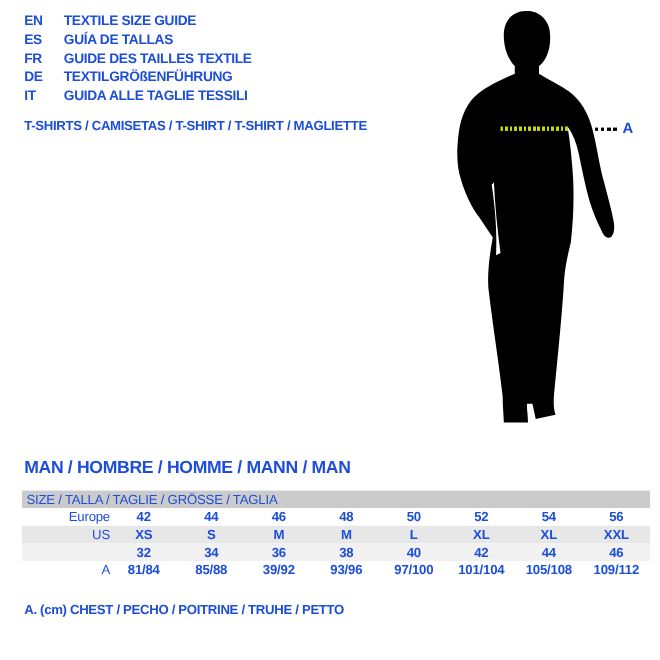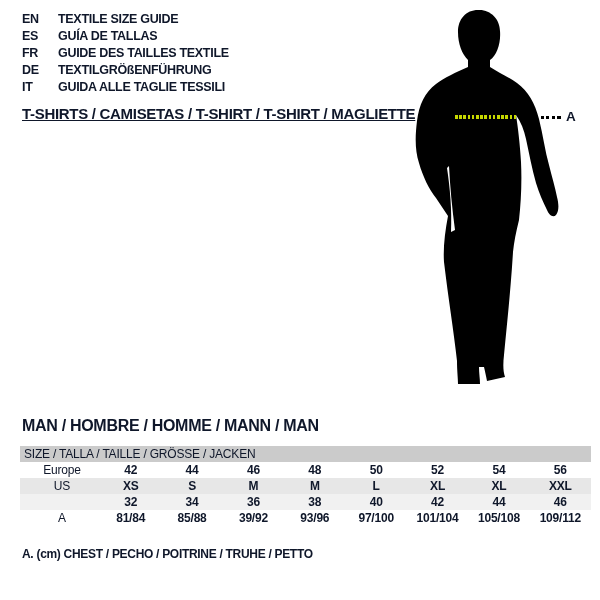--- a/index.html
+++ b/index.html
@@ -1,40 +1,40 @@
 <!DOCTYPE html>
 <html><head>
 <meta charset="utf-8">
 <style>
   html,body{margin:0;padding:0;background:#fff;}
   #canvas{
     position:relative;width:600px;height:600px;background:#ffffff;overflow:hidden;
-    font-family:"Liberation Sans", sans-serif;color:#0f172a;
+    font-family:"Liberation Sans", sans-serif;color:#1d4ed8;
   }
   
   .lang-list{position:absolute;left:22px;top:11px;}
   .lang-row{display:flex;height:17px;line-height:17px;font-size:12.5px;font-weight:700;letter-spacing:-0.3px;}
   .lang-code{width:36px;}
   
   .categories{position:absolute;left:22px;top:105px;}
-  .cat-line{height:18px;line-height:18px;font-size:15px;font-weight:700;letter-spacing:-0.3px;text-decoration:underline;}
+  .cat-line{height:18px;line-height:18px;font-size:12px;font-weight:700;letter-spacing:-0.3px;}
   
   .figure-svg{position:absolute;left:0;top:0;}
   .chest-line{position:absolute;left:455px;top:115px;width:62px;height:4px;
     background:repeating-linear-gradient(90deg,var(--measure,#c6d800) 0 2.5px,transparent 2.5px 4.2px);}
   .callout-line{position:absolute;left:541px;top:116px;width:21px;height:2.5px;
     background:repeating-linear-gradient(90deg,#000 0 3px,transparent 3px 5.5px);}
   .measure-a{position:absolute;left:566px;top:109px;font-size:13.5px;font-weight:600;}
   
   .section-title{position:absolute;left:22px;top:417px;font-size:16px;font-weight:700;letter-spacing:-0.3px;}
   
   .size-table{position:absolute;left:20px;top:446px;width:571px;font-size:12px;letter-spacing:-0.2px;}
   .t-header{height:16px;line-height:16px;background:#cbcbcb;padding-left:4px;}
   .t-row{display:grid;grid-template-columns:80px repeat(8,1fr);height:16px;line-height:16px;}
-  .t-label{padding-left:4px;text-align:center;}
+  .t-label{padding-left:4px;text-align:right;}
   .t-cell{text-align:center;font-weight:bold;}
   .r-white{background:#ffffff;}
   .r-gray{background:#e7e7e7;}
   .r-gray2{background:#f1f1f1;}
   
   .footnote{position:absolute;left:22px;top:547px;font-size:12px;font-weight:700;letter-spacing:-0.3px;}
 </style>
 </head>
 <body>
 
@@ -112,21 +112,21 @@
       Z"></path>
   </svg>
 
   <div class="chest-line" style="--measure:#c6d800;"></div>
   <div class="callout-line"></div>
   <div class="measure-a">A</div>
 
   <div class="section-title">MAN / HOMBRE / HOMME / MANN / MAN</div>
 
   <div class="size-table">
-    <div class="t-header">SIZE / TALLA / TAILLE / GRÖSSE / JACKEN</div>
+    <div class="t-header">SIZE / TALLA / TAGLIE / GRÖSSE / TAGLIA</div>
 
     <div class="t-row r-white">
       <div class="t-label">Europe</div>
       <div class="t-cell">42</div>
       <div class="t-cell">44</div>
       <div class="t-cell">46</div>
       <div class="t-cell">48</div>
       <div class="t-cell">50</div>
       <div class="t-cell">52</div>
       <div class="t-cell">54</div>

